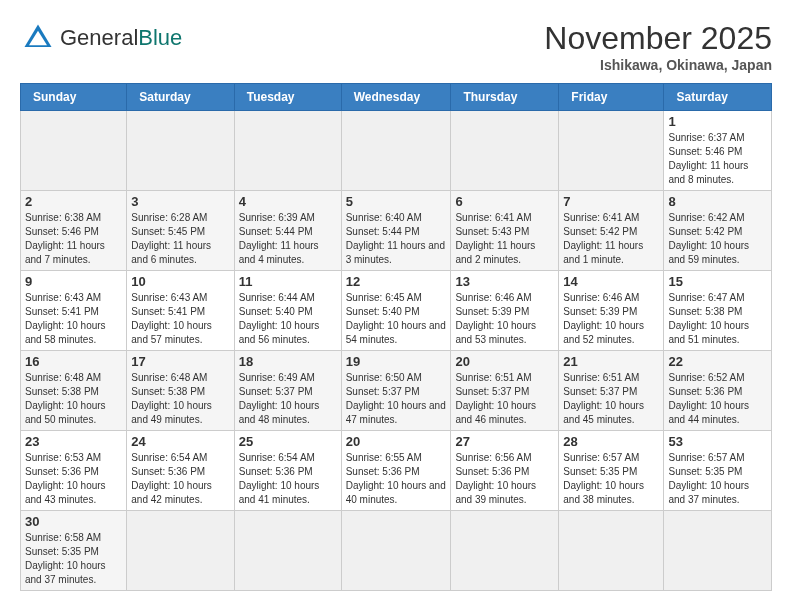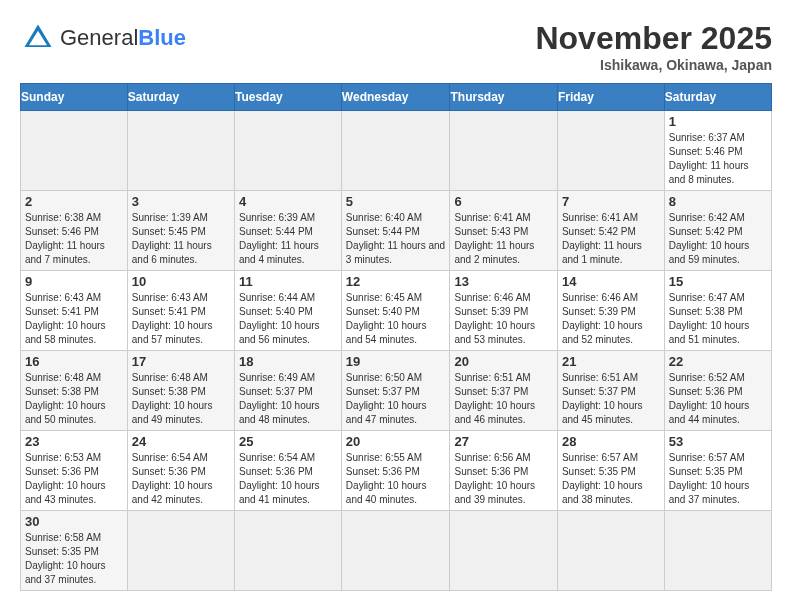--- a/index.html
+++ b/index.html
@@ -21,49 +21,49 @@
       align-items: center;
       gap: 4px;
     }
     .logo-text {
       font-size: 22px;
       color: #333;
       font-weight: normal;
       line-height: 1;
     }
     .logo-text span {
-      color: #3b82f6;
-      font-weight: bold;
+      color: #0f766e;
+      font-weight: normal;
     }
     .logo-icon {
       width: 36px;
       height: 36px;
     }
     .title-block {
       text-align: right;
     }
     .month-title {
       font-size: 32px;
-      font-weight: bold;
+      font-weight: normal;
       color: #333;
     }
     .location {
       font-size: 14px;
       color: #555;
       font-weight: bold;
     }
     table {
       width: 100%;
       border-collapse: collapse;
       font-size: 11px;
     }
     thead tr th {
       background-color: #3a7fc1;
       color: #fff;
-      padding: 6px 0;
+      padding: 6px 12px;
       text-align: left;
       font-weight: bold;
       font-size: 12px;
       border: 1px solid #2a6aaa;
     }
     tbody tr td {
       border: 1px solid #ccc;
       vertical-align: top;
       padding: 3px 4px;
       min-height: 70px;
@@ -142,21 +142,21 @@
       </tr>
       <tr>
         <td>
           <span class="day-num">2</span>
           <div class="day-info">Sunrise: 6:38 AM
 Sunset: 5:46 PM
 Daylight: 11 hours and 7 minutes.</div>
         </td>
         <td>
           <span class="day-num">3</span>
-          <div class="day-info">Sunrise: 1:39 AM
+          <div class="day-info">Sunrise: 6:28 AM
 Sunset: 5:45 PM
 Daylight: 11 hours and 6 minutes.</div>
         </td>
         <td>
           <span class="day-num">4</span>
           <div class="day-info">Sunrise: 6:39 AM
 Sunset: 5:44 PM
 Daylight: 11 hours and 4 minutes.</div>
         </td>
         <td>

